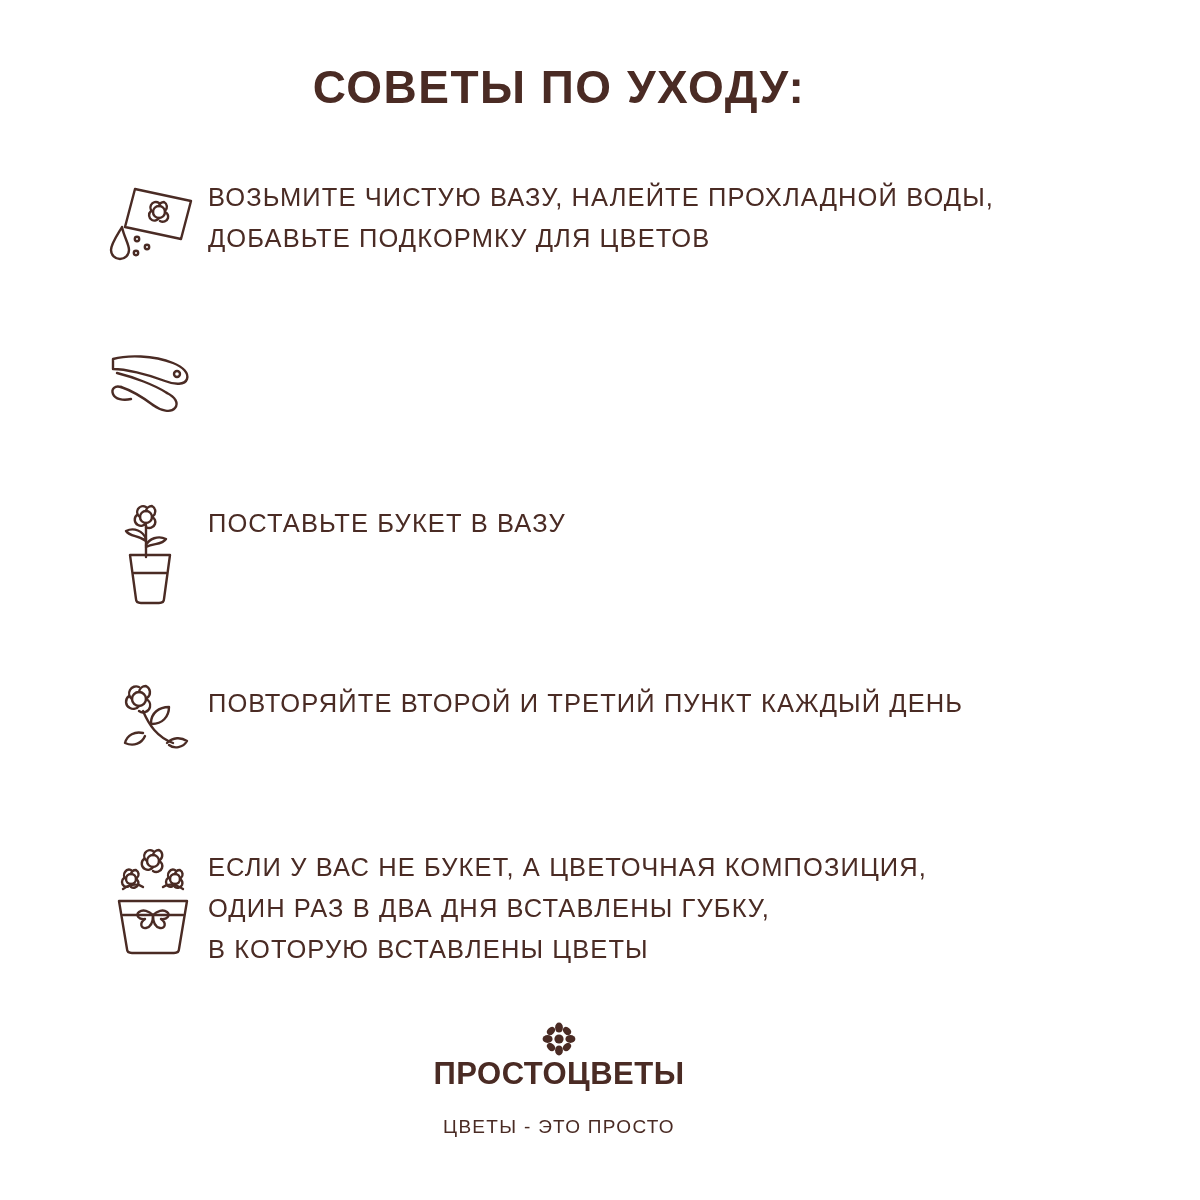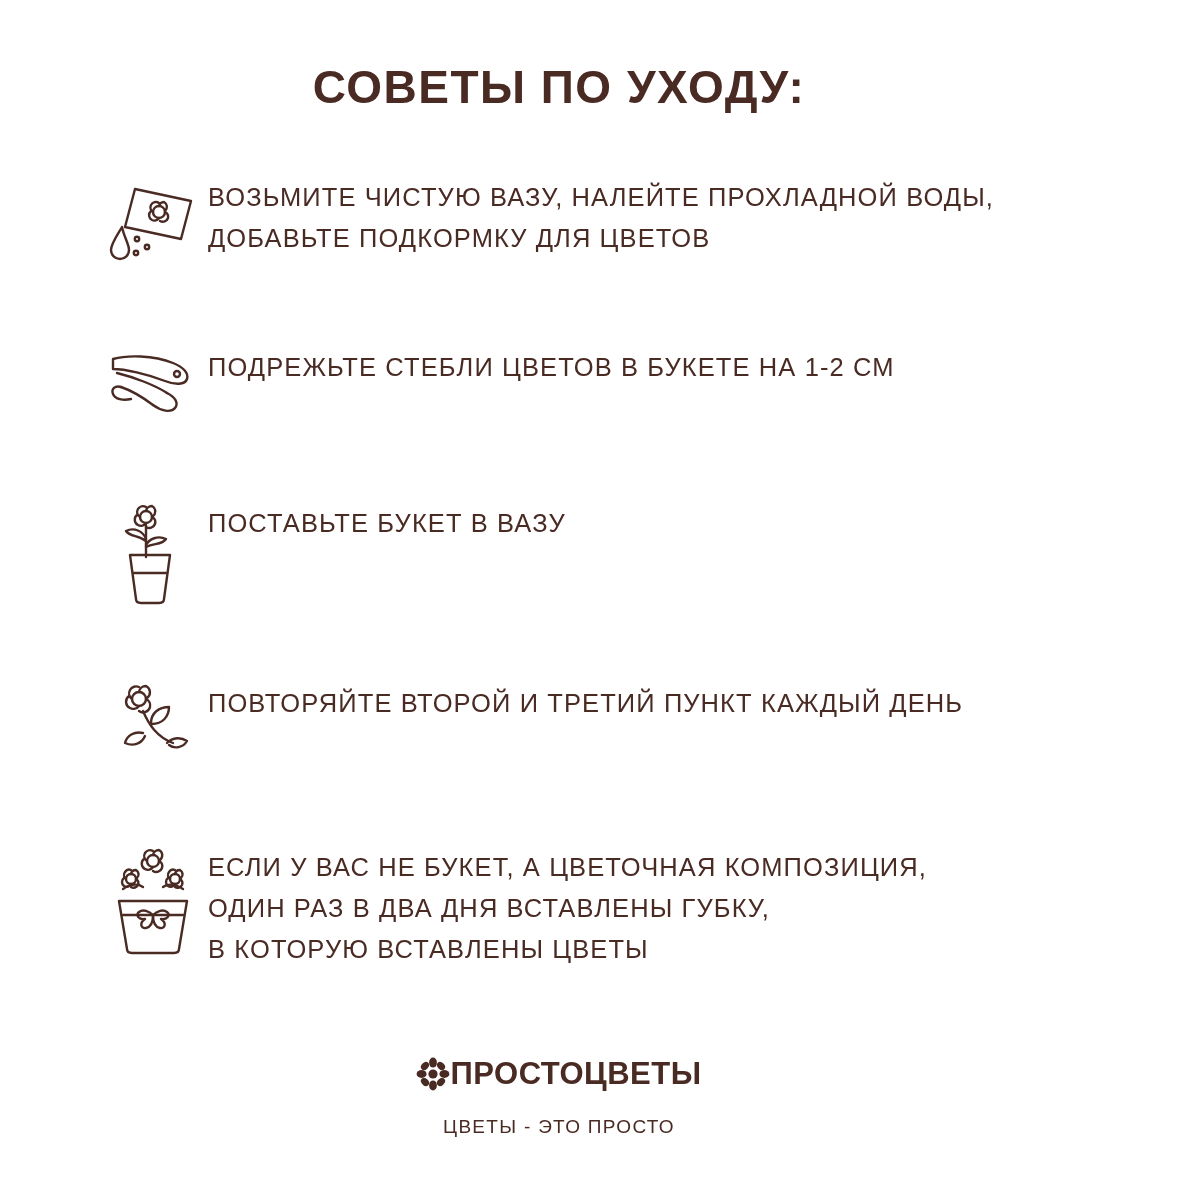--- a/index.html
+++ b/index.html
@@ -76,21 +76,22 @@
   .footer {
     position: absolute;
     left: 0;
     right: 0;
     bottom: 62px;
     text-align: center;
   }
   .brand-row {
     display: flex;
     align-items: center;
-    justify-content: center;
+    justify-content: space-between;
+    flex-direction: column;
   }
   .brand-name {
     font-size: 31px;
     font-weight: bold;
     letter-spacing: 0.5px;
     color: #4a2b24;
   }
   .brand-tagline {
     margin-top: 24px;
     font-size: 19px;
@@ -132,23 +133,20 @@
     <div class="tip tip-2">
       <div class="tip-icon">
         <svg width="92" height="78" viewBox="0 0 92 78" fill="none" stroke="#4a2b24" stroke-width="2.4" stroke-linecap="round" stroke-linejoin="round">
           <path d="M6 12 C20 8 46 8 66 16 C76 20 82 26 80 32 C78 38 68 38 58 34 C40 27 18 22 6 22 Z"></path>
           <path d="M10 26 C26 30 48 38 60 46"></path>
           <path d="M60 46 C68 50 72 56 68 61 C64 66 54 64 46 58"></path>
           <path d="M46 58 C38 52 26 44 14 40"></path>
           <path d="M14 40 C8 38 4 42 6 47 C8 52 16 54 24 52"></path>
           <circle cx="70" cy="27" r="3"></circle>
         </svg>
-      </div>
-      <div class="tip-text">
-        <span class="line">ПОДРЕЖЬТЕ СТЕБЛИ ЦВЕТОВ В БУКЕТЕ НА 1-2 СМ</span>
       </div>
     </div>
 
     <div class="tip tip-3">
       <div class="tip-icon">
         <svg width="82" height="104" viewBox="0 0 82 104" fill="none" stroke="#4a2b24" stroke-width="2.4" stroke-linecap="round" stroke-linejoin="round">
           <circle cx="34" cy="16" r="6"></circle>
           <path d="M34 10 a6 6 0 0 1 6 -5 a6 6 0 0 1 1 10"></path>
           <path d="M40 16 a6 6 0 0 1 3 7 a6 6 0 0 1 -9 3"></path>
           <path d="M34 22 a6 6 0 0 1 -8 2 a6 6 0 0 1 -1 -10"></path>

